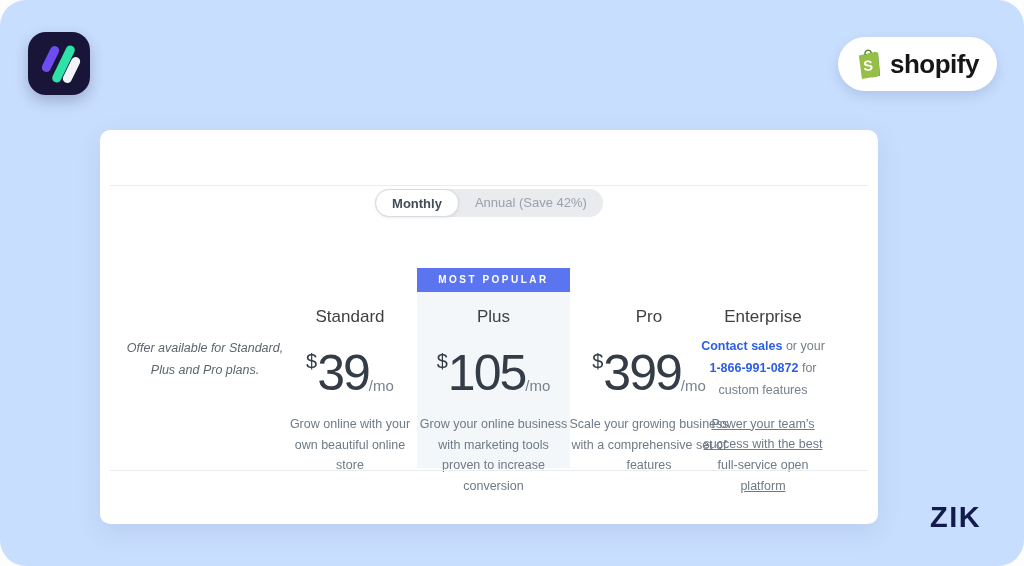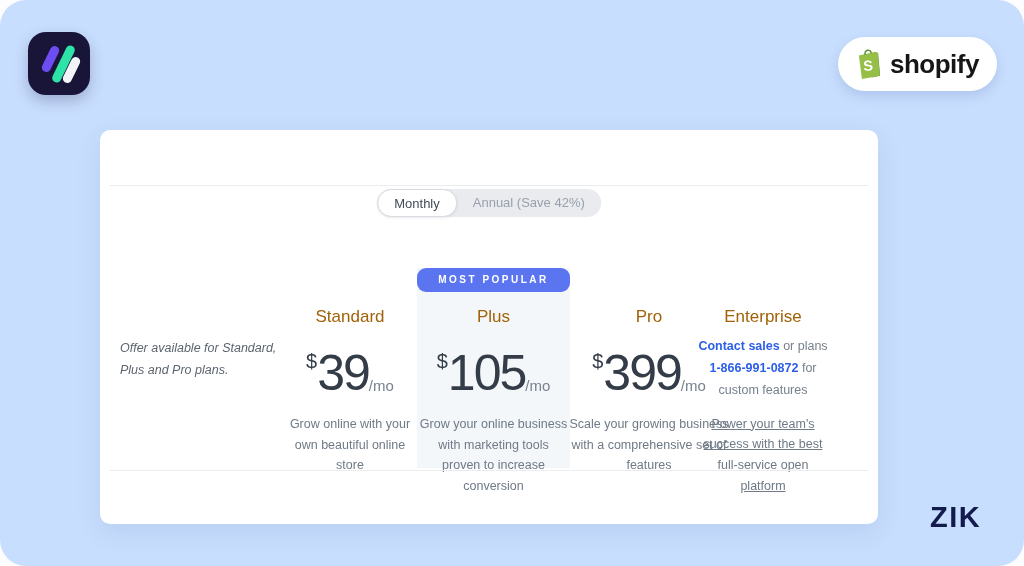--- a/index.html
+++ b/index.html
@@ -47,37 +47,37 @@
     height:28px;background:#e9ebef;border-radius:15px;
     display:flex;align-items:center;white-space:nowrap;
   }
   .toggle .seg{
     border:none;background:transparent;cursor:pointer;
     font-family:"Liberation Sans",sans-serif;font-size:13px;
     color:#99a1ac;padding:0 16px;height:28px;border-radius:15px;line-height:28px;
   }
   .toggle .seg.active{
     background:#ffffff;color:#424c58;border:1px solid #d8dbe1;
-    box-shadow:0 1px 3px rgba(0,0,0,.08);height:28px;box-sizing:border-box;
+    box-shadow:0 1px 3px rgba(0,0,0,.08);height:28px;box-sizing:border-box;font-weight:bold;
   }
   
   .offer-note{
     position:absolute;left:20px;top:208px;width:170px;
-    font-style:italic;font-size:12.5px;color:#5c656f;line-height:1.75;
+    font-style:italic;font-size:12.5px;color:#5c656f;line-height:1.75;text-align:center;
   }
   .plan{position:absolute;top:138px;text-align:center;}
   .plan.standard{left:180px;width:140px;}
   .plan.plus{left:317px;width:153px;height:200px;background:#f4f7fa;}
   .plan.pro{left:464px;width:170px;}
   .plan.enterprise{left:588px;width:150px;}
   .banner{
     height:24px;line-height:24px;background:var(--accent-blue,#5b74f0);
-    color:#ffffff;font-size:10px;font-weight:700;letter-spacing:2.5px;border-radius:9px;
+    color:#ffffff;font-size:10px;font-weight:700;letter-spacing:2.5px;
   }
-  .plan-title{font-size:17px;color:#a16207;margin-top:38px;line-height:22px;}
+  .plan-title{font-size:17px;color:#404040;margin-top:38px;line-height:22px;}
   .plan.plus .plan-title{margin-top:14px;}
   .price-row{margin-top:20px;line-height:1;white-space:nowrap;}
   .cur{font-size:20px;color:#333c47;position:relative;top:-22px;}
   .amount{font-size:50px;font-weight:300;color:#333c47;letter-spacing:-2px;}
   .period{font-size:15px;color:#77828e;position:relative;top:1px;letter-spacing:0;}
   .plan-desc{
     margin:16px auto 0;font-size:12.5px;color:#6f7a86;line-height:1.65;
   }
   .plan.standard .plan-desc{width:140px;}
   .plan.plus .plan-desc{width:150px;margin-top:16px;}
@@ -147,21 +147,21 @@
       <div class="plan-title">Pro</div>
       <div class="price-row">
         <span class="cur">$</span><span class="amount">399</span><span class="period">/mo</span>
       </div>
       <div class="plan-desc">Scale your growing business with a comprehensive set of features</div>
     </div>
 
     <div class="plan enterprise">
       <div class="plan-title">Enterprise</div>
       <div class="contact">
-        <a href="#">Contact sales</a><span> or plans </span><a href="#">1-866-991-0872</a><span> for </span><span>custom features</span>
+        <a href="#">Contact sales</a><span> or your </span><a href="#">1-866-991-0872</a><span> for </span><span>custom features</span>
       </div>
       <div class="plan-desc">Power your team's success with the best full-service open platform</div>
     </div>
 
     <div class="divider bottom"></div>
   </div>
 
   <div class="watermark">ZIK</div>
 </div>
 

